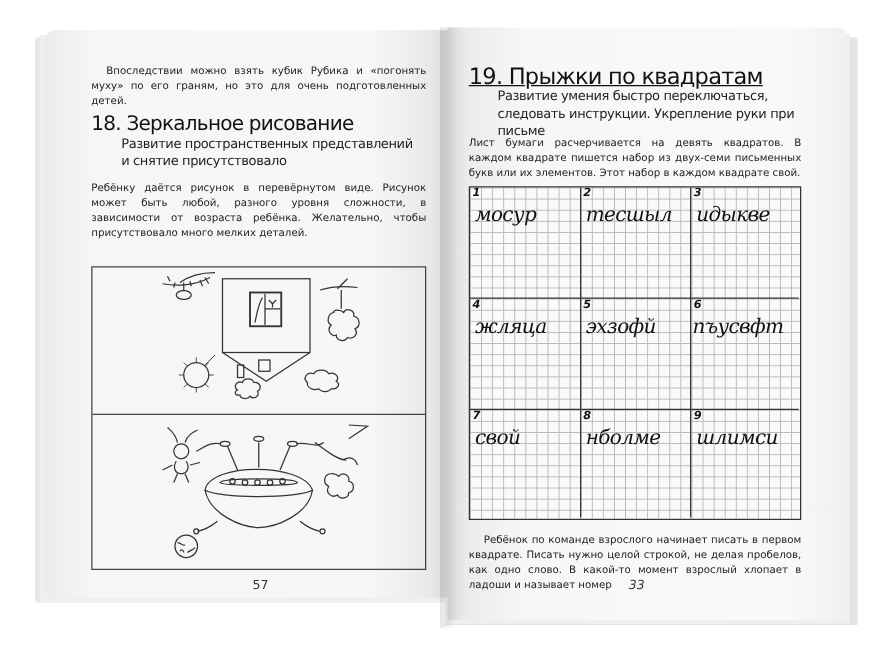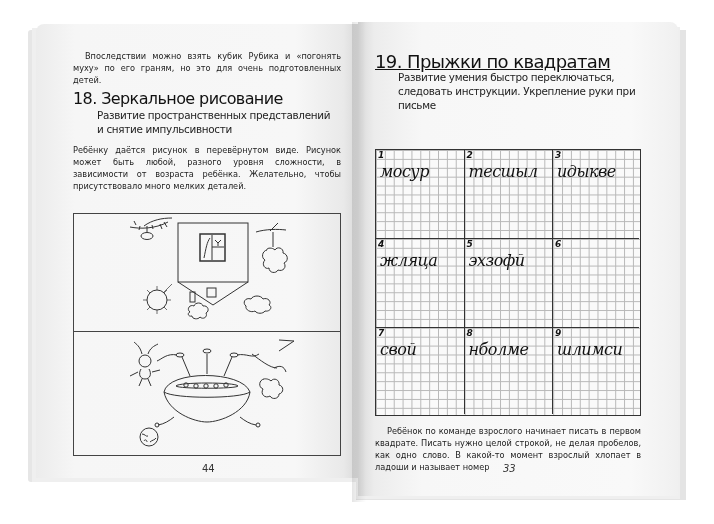--- a/index.html
+++ b/index.html
@@ -37,21 +37,21 @@
   <div class="stack-l"></div>
   <div class="stack-l2"></div>
   <div class="stack-r"></div>
   <div class="stack-r2"></div>
 
   <div class="page page-left"></div>
 
   <div class="p indent" style="left:73px;top:50px;width:268px;">Впоследствии можно взять кубик Рубика и «погонять муху» по его граням, но это для очень подготовленных детей.</div>
 
   <div class="h-title" style="left:73px;top:89px;">18. Зеркальное рисование</div>
-  <div class="h-sub" style="left:97px;top:108px;width:240px;">Развитие пространственных представлений и снятие импульсивности</div>
+  <div class="h-sub" style="left:97px;top:108px;width:240px;">Развитие пространственных представлений и снятие присутствовало</div>
 
   <div class="p" style="left:73px;top:144px;width:268px;">Ребёнку даётся рисунок в перевёрнутом виде. Рисунок может быть любой, разного уровня сложности, в зависимости от возраста ребёнка. Желательно, чтобы присутствовало много мелких деталей.</div>
 
   <div class="illus">
     <svg width="266" height="241" viewBox="0 0 266 241" style="position:absolute;left:0;top:0;">
       <g fill="none" stroke="#333" stroke-width="1">
 
         <rect x="104" y="9" width="70" height="59"></rect>
         <polyline points="104,68 139,91 174,68"></polyline>
         <rect x="126" y="20" width="25" height="27" stroke-width="1.5"></rect>
@@ -115,28 +115,29 @@
         <path d="M178,140 c8,6 18,14 25,14 M205,137 l15,-10 l-15,-1 M200,154 c6,-3 10,-2 12,4"></path>
         <path d="M190,165 c-5,1 -6,8 -1,10 c-3,5 2,10 7,7 c2,4 9,3 9,-2 c5,-1 5,-8 0,-9 c1,-5 -5,-8 -8,-4 c-3,-3 -8,-2 -7,-2z"></path>
 
         <circle cx="75" cy="223" r="9"></circle>
         <path d="M68,220 c3,0 4,3 6,2 M76,228 c2,-2 5,-2 6,-4 M70,227 c1,-2 3,-1 3,1"></path>
       </g>
     </svg>
     <div class="illus-divider"></div>
   </div>
 
-  <div class="pnum" style="left:202px;top:463px;">44</div>
+  <div class="pnum" style="left:202px;top:463px;">57</div>
 
   <div class="page page-right"></div>
   <div class="gutter"></div>
 
   <div class="h-title" style="left:375px;top:51px;font-size:18px;text-decoration:underline;">19. Прыжки по квадратам</div>
   <div class="h-sub" style="left:398px;top:70px;width:248px;">Развитие умения быстро переключаться, следовать инструкции. Укрепление руки при письме</div>
 
+  <div class="p" style="left:375px;top:108px;width:266px;">Лист бумаги расчерчивается на девять квадратов. В каждом квадрате пишется набор из двух-семи письменных букв или их элементов. Этот набор в каждом квадрате свой.</div>
 
   <div class="grid">
     <div class="cell" style="left:0;top:0;width:88.5px;height:89px;">
       <span class="cell-num">1</span>
       <span class="cell-word">мосур</span>
     </div>
     <div class="cell" style="left:88.5px;top:0;width:88.5px;height:89px;">
       <span class="cell-num">2</span>
       <span class="cell-word">тесшыл</span>
     </div>
@@ -147,20 +148,21 @@
     <div class="cell" style="left:0;top:89px;width:88.5px;height:88.5px;">
       <span class="cell-num">4</span>
       <span class="cell-word">жляца</span>
     </div>
     <div class="cell" style="left:88.5px;top:89px;width:88.5px;height:88.5px;">
       <span class="cell-num">5</span>
       <span class="cell-word">эхзофй</span>
     </div>
     <div class="cell" style="left:177px;top:89px;width:86px;height:88.5px;border-right:none;">
       <span class="cell-num">6</span>
+      <span class="cell-word" style="left:1px;">пъусвфт</span>
     </div>
     <div class="cell" style="left:0;top:177.5px;width:88.5px;height:86.5px;border-bottom:none;">
       <span class="cell-num">7</span>
       <span class="cell-word">свой</span>
     </div>
     <div class="cell" style="left:88.5px;top:177.5px;width:88.5px;height:86.5px;border-bottom:none;">
       <span class="cell-num">8</span>
       <span class="cell-word">нболме</span>
     </div>
     <div class="cell" style="left:177px;top:177.5px;width:86px;height:86.5px;border-right:none;border-bottom:none;">

